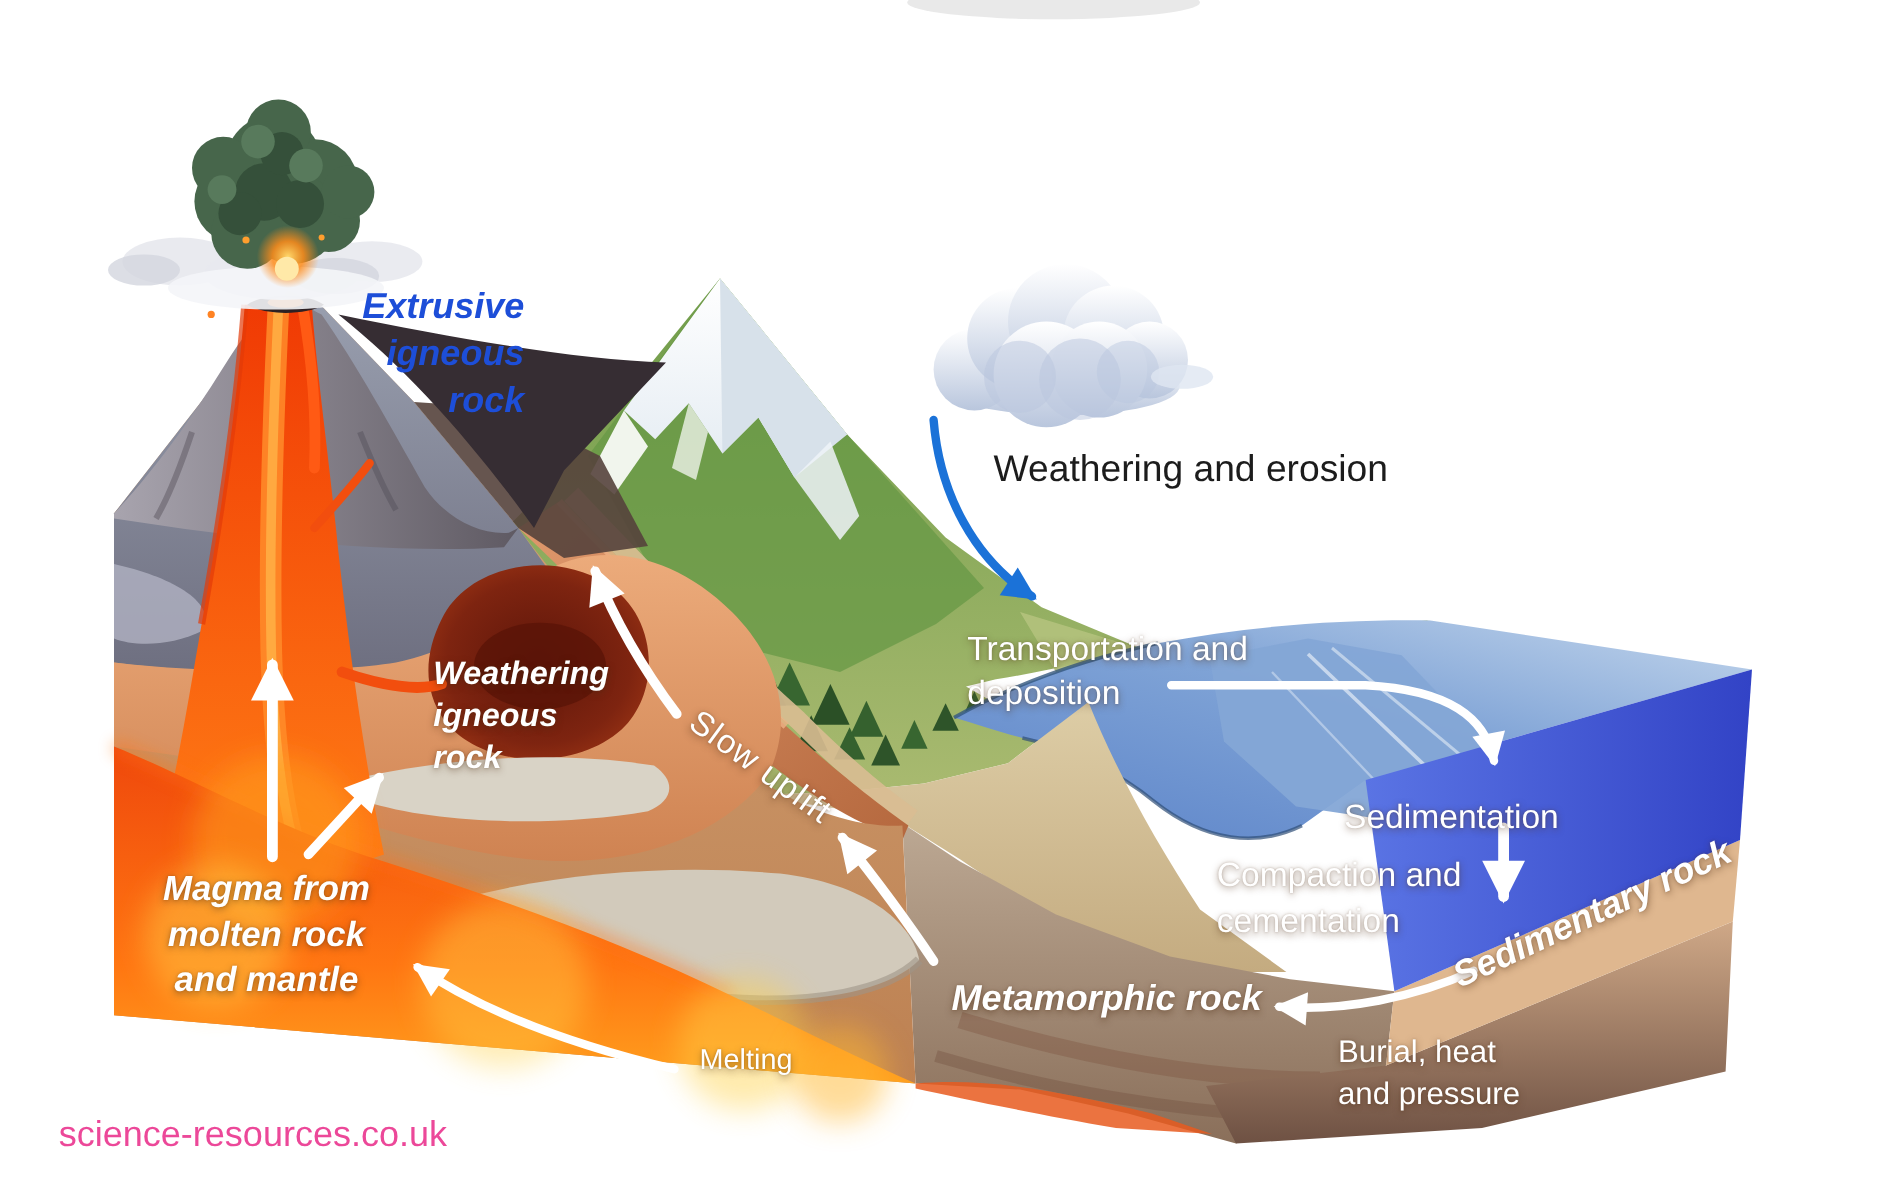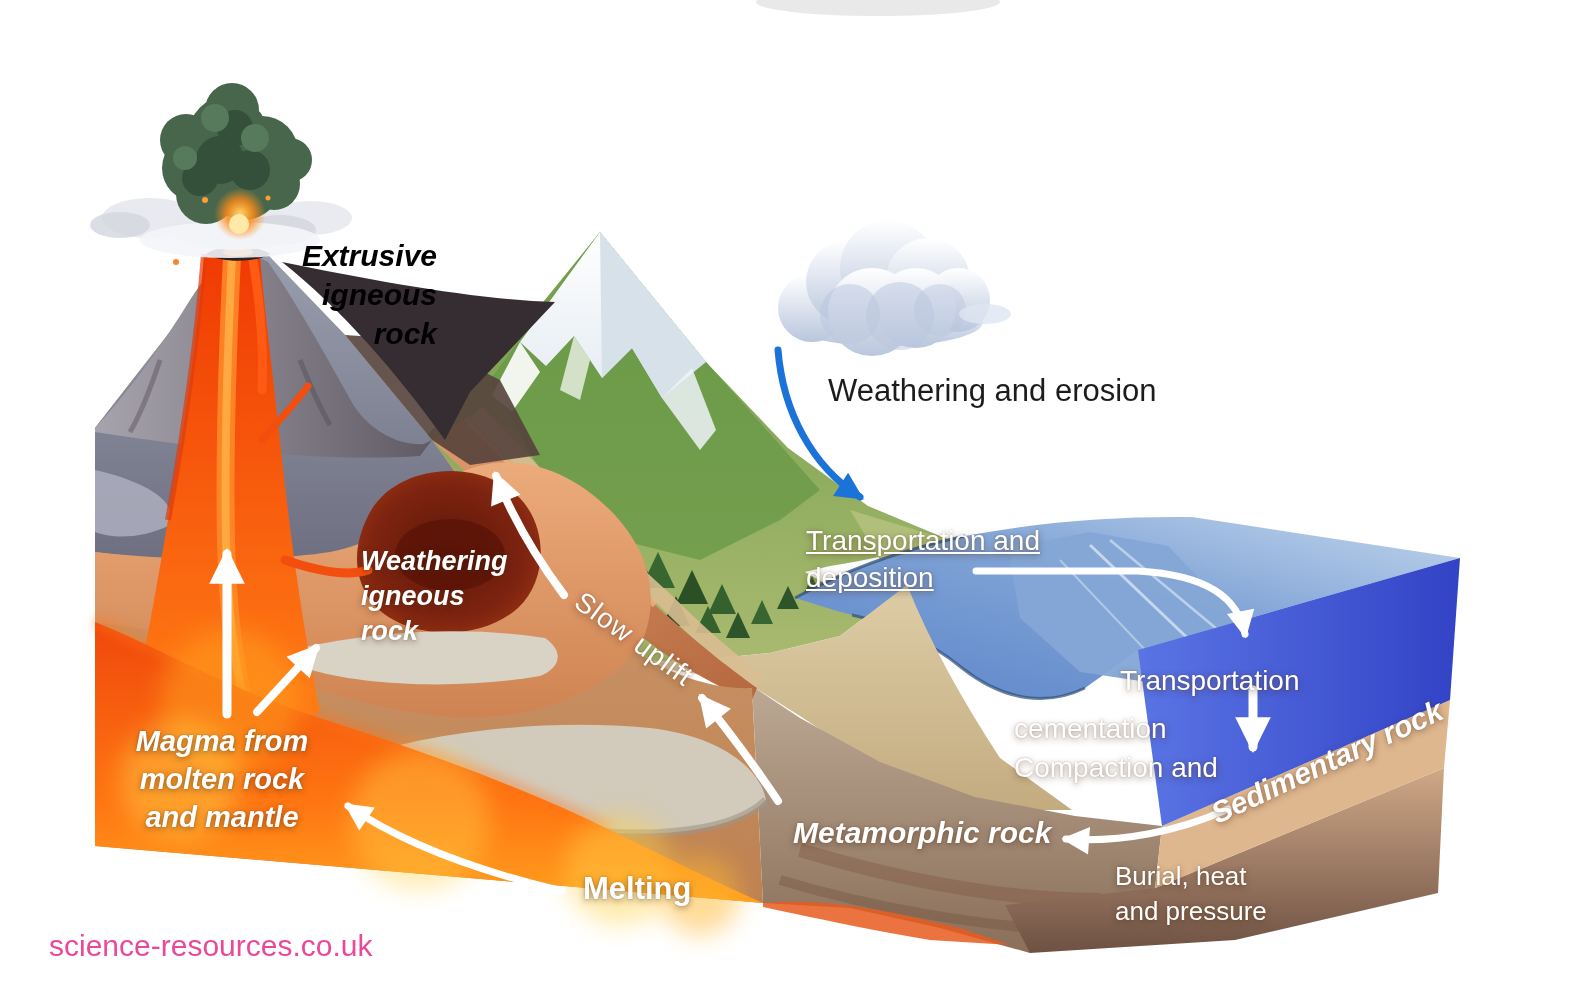--- a/index.html
+++ b/index.html
@@ -9,29 +9,29 @@
   }
   .scene{position:absolute;inset:0;}
   .lbl{position:absolute;line-height:1.2;white-space:nowrap;}
   .lbl .line{display:block;}
   .dark{color:#1c1c1c;}
   .light{
     color:#ffffff;
     text-shadow:0 2px 6px rgba(80,45,20,.5), 0 0 2px rgba(80,45,20,.3);
   }
   .bi{font-weight:bold;font-style:italic;}
-  .extrusive{left:237px;top:236px;width:200px;text-align:right;font-size:30px;line-height:39px;color:#000000;}
+  .extrusive{left:237px;top:236px;width:200px;text-align:right;font-size:30px;line-height:39px;color:#1d4ed8;}
   .weathering{left:828px;top:372px;font-size:31px;}
-  .transportation{left:806px;top:522px;font-size:28px;line-height:37px;text-decoration:underline;}
+  .transportation{left:806px;top:522px;font-size:28px;line-height:37px;}
   .sedimentation{left:1120px;top:664px;font-size:28px;}
   .compaction{left:1014px;top:709px;font-size:28px;line-height:39px;}
   .sedimentaryrock{left:1327px;top:762px;font-size:30px;transform:translate(-50%,-50%) rotate(-25deg);}
   .metamorphicrock{left:793px;top:815px;font-size:30px;}
   .burial{left:1075px;top:859px;font-size:26px;line-height:35px;margin-left:40px;}
-  .melting{left:583px;top:870px;font-size:31px;font-weight:bold;}
+  .melting{left:583px;top:870px;font-size:24px;}
   .slowuplift{left:634px;top:639px;font-size:28px;letter-spacing:1px;transform:translate(-50%,-50%) rotate(36deg);}
   .intrusive{left:361px;top:544px;font-size:27px;line-height:35px;}
   .magma{left:222px;top:722px;font-size:29px;line-height:38px;text-align:center;transform:translateX(-50%);}
   .watermark{left:49px;top:928px;font-size:30px;color:#ec4899;}
 </style>
 </head>
 <body>
 
 <div class="stage">
 
@@ -298,25 +298,25 @@
   <span class="line">rock</span>
 </div>
 
 <div class="lbl weathering dark">Weathering and erosion</div>
 
 <div class="lbl transportation light">
   <span class="line">Transportation and</span>
   <span class="line">deposition</span>
 </div>
 
-<div class="lbl sedimentation light">Transportation</div>
+<div class="lbl sedimentation light">Sedimentation</div>
 
 <div class="lbl compaction light">
+  <span class="line">Compaction and</span>
   <span class="line">cementation</span>
-  <span class="line">Compaction and</span>
 </div>
 
 <div class="lbl sedimentaryrock light bi">Sedimentary rock</div>
 
 <div class="lbl metamorphicrock light bi">Metamorphic rock</div>
 
 <div class="lbl burial light">
   <span class="line">Burial, heat</span>
   <span class="line">and pressure</span>
 </div>

